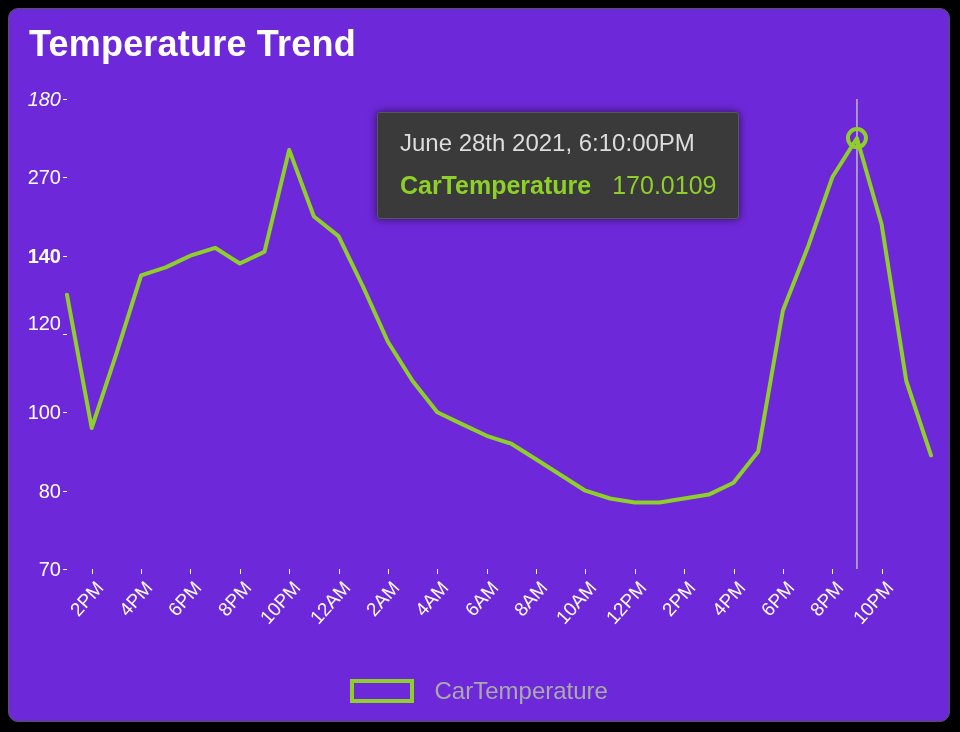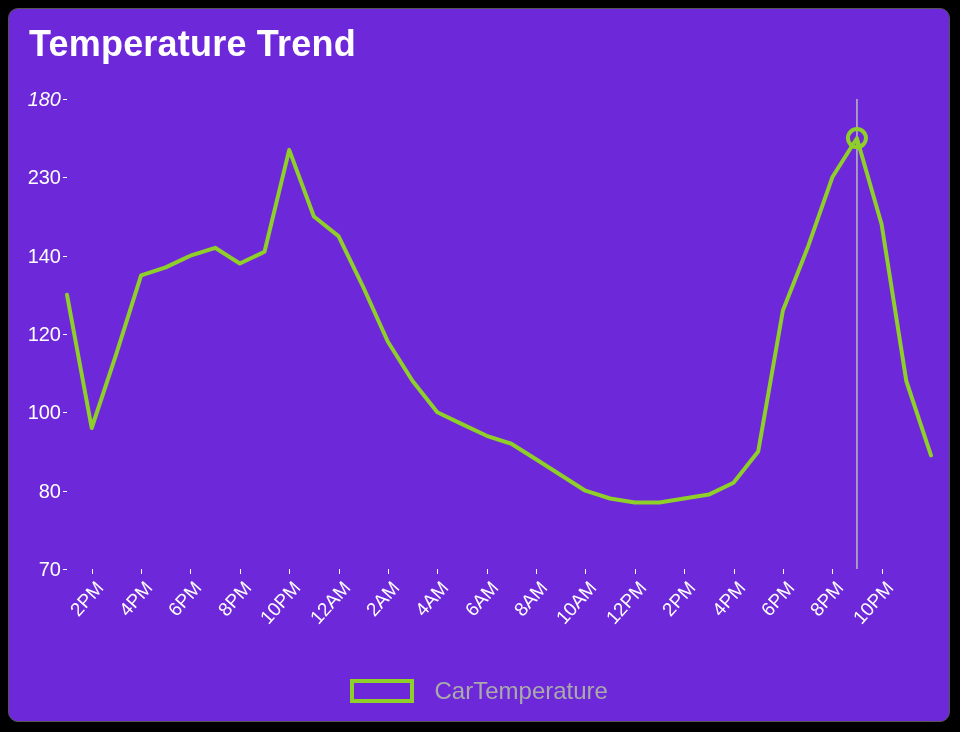--- a/index.html
+++ b/index.html
@@ -159,31 +159,38 @@
 
   <div class="chart-area">
     <svg class="plot" viewBox="0 0 864 470" preserveAspectRatio="none">
       <g id="hover-g" class="hover-marker">
         <line class="hover-line" id="hover-line" y1="0" y2="470" x1="789.9428571428571" x2="789.9428571428571"></line>
         <circle id="hover-circle" r="9" cx="789.9428571428571" cy="39.12397500000003"></circle>
       </g>
       <path id="series-path" class="series-line" d="M0.0 195.8 L24.7 329.0 L49.4 254.6 L74.1 176.3 L98.7 168.4 L123.4 156.7 L148.1 148.8 L172.8 164.5 L197.5 152.8 L222.2 50.9 L246.9 117.5 L271.5 137.1 L296.2 188.0 L320.9 242.8 L345.6 282.0 L370.3 313.3 L395.0 325.1 L419.7 336.8 L444.3 344.7 L469.0 360.3 L493.7 376.0 L518.4 391.7 L543.1 399.5 L567.8 403.4 L592.5 403.4 L617.1 399.5 L641.8 395.6 L666.5 383.8 L691.2 352.5 L715.9 211.5 L740.6 148.8 L765.3 78.3 L789.9 39.2 L814.6 125.3 L839.3 282.0 L864.0 356.4 "></path>
     </svg>
 
+    <div class="tooltip" id="tooltip" style="left: 309.943px; top: 13.124px;">
+      <div class="tt-time">June 28th 2021, 6:10:00PM</div>
+      <div class="tt-row">
+        <span class="tt-series">CarTemperature</span>
+        <span class="tt-value">170.0109</span>
+      </div>
+    </div>
   <div class="y-tick" style="top: 470px;">70</div>
       <div class="y-tick-mark" style="top: 470px;"></div>
       <div class="y-tick" style="top: 391.667px;">80</div>
       <div class="y-tick-mark" style="top: 391.667px;"></div>
       <div class="y-tick" style="top: 313.333px;">100</div>
       <div class="y-tick-mark" style="top: 313.333px;"></div>
-      <div class="y-tick" style="top: 235px;">120</div>
+      <div class="y-tick" style="top: 224px;">120</div>
       <div class="y-tick-mark" style="top: 235px;"></div>
-      <div class="y-tick" style="top: 156.667px;">140</div>
+      <div class="y-tick" style="top: 156.667px; font-weight: bold;">140</div>
       <div class="y-tick-mark" style="top: 156.667px;"></div>
-      <div class="y-tick" style="top: 78.3333px;">230</div>
+      <div class="y-tick" style="top: 78.3333px;">270</div>
       <div class="y-tick-mark" style="top: 78.3333px;"></div>
       <div class="y-tick" style="top: 0px; font-style: italic;">180</div>
       <div class="y-tick-mark" style="top: 0px;"></div>
       <div class="x-tick" style="left: 24.6857px;"><span>2PM</span></div>
       <div class="x-tick-mark" style="left: 24.6857px;"></div>
       <div class="x-tick" style="left: 74.0571px;"><span>4PM</span></div>
       <div class="x-tick-mark" style="left: 74.0571px;"></div>
       <div class="x-tick" style="left: 123.429px;"><span>6PM</span></div>
       <div class="x-tick-mark" style="left: 123.429px;"></div>
       <div class="x-tick" style="left: 172.8px;"><span>8PM</span></div>

